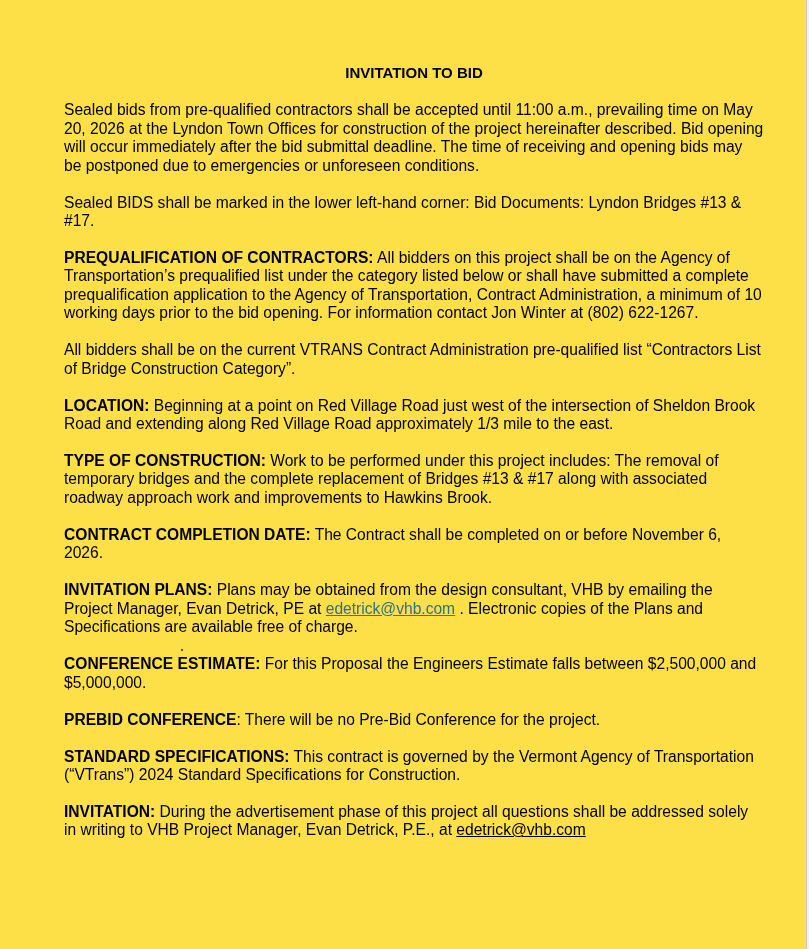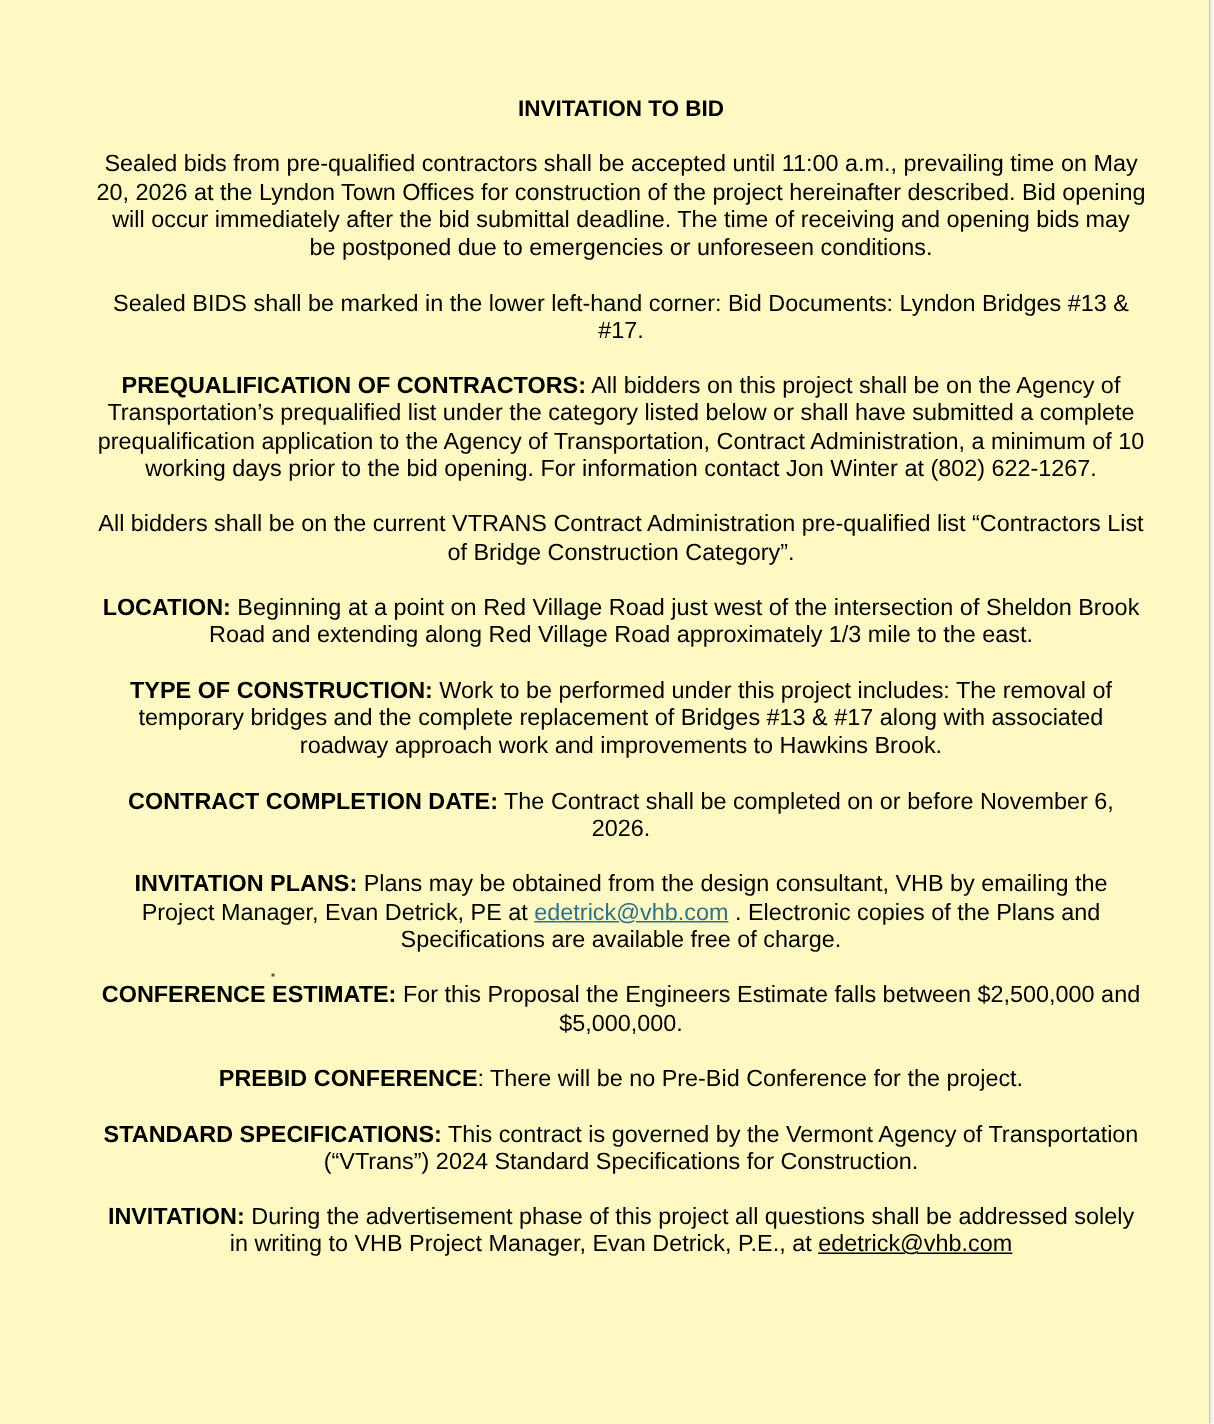--- a/index.html
+++ b/index.html
@@ -1,34 +1,34 @@
 <!DOCTYPE html>
 <html><head>
 <meta charset="utf-8">
 <style>
   html, body { margin: 0; padding: 0; background: #ffffff; }
   body { width: 809px; height: 949px; position: relative; overflow: hidden; }
   .page {
     position: absolute; left: 0; top: 0; width: 806px; height: 949px;
-    background: #fef9c3;
+    background: #fde047;
     border-right: 1px solid #c8c8c8;
   }
   .edge {
     position: absolute; left: 807px; top: 0; width: 2px; height: 949px; background: #f0f0f0;
   }
   .content {
     position: absolute; left: 64px; top: 64px; width: 700px;
     font-family: "Liberation Sans", sans-serif;
     font-size: 15.6px; line-height: 18.4px; color: #000;
   }
   .title {
     text-align: center; font-weight: bold; margin: 0 0 19px 0; padding-left: 0;
     font-size: 15px;
   }
-  p { margin: 0 0 18.6px 0; text-align: center; }
+  p { margin: 0 0 18.6px 0; }
   .lbl { font-weight: bold; }
   a.link1 { color: #2e6f8a; text-decoration: underline; }
   a.link2 { color: #000; text-decoration: underline; }
   .dot { position: absolute; left: 181px; top: 649px; width: 2px; height: 2px; background: #555; }
 </style>
 </head>
 <body>
 
 <div class="page">
   <div class="content">

